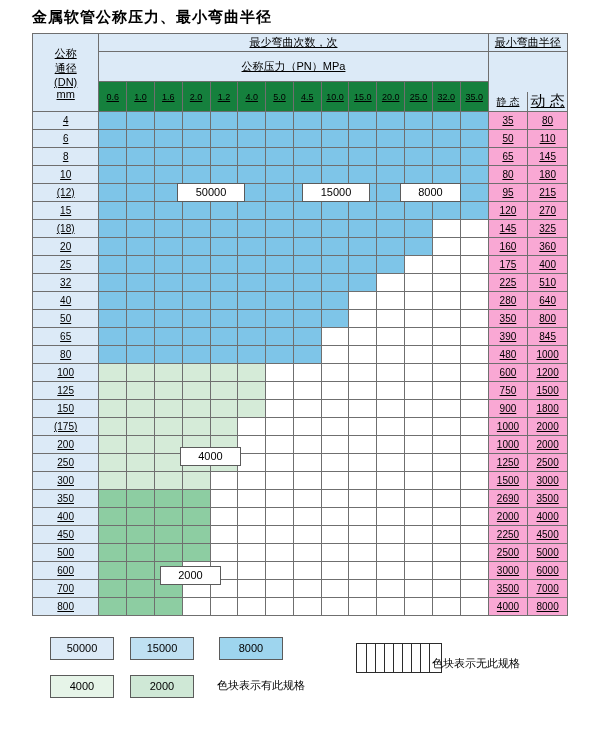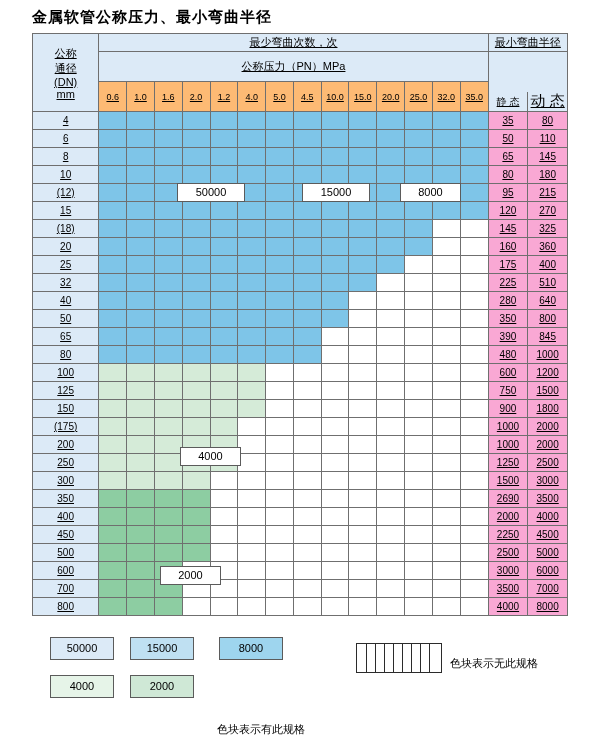--- a/index.html
+++ b/index.html
@@ -33,21 +33,21 @@
   }
   table.main td,table.main th{
     border:1px solid #6f6f6f;
     padding:0;
     text-align:center;
     vertical-align:middle;
     height:17px;
     font-weight:normal;
   }
   .hdr{background:#dceaf7;font-size:11px;}
-  .hdr-small{background:#fdba74;font-size:9px;}
+  .hdr-small{background:#15803d;font-size:9px;}
   .dn-cell{background:#dceaf7;font-size:10px;height:16px;}
   .rad-cell{background:#f9a8d4;font-size:10px;}
   .cell{background:#ffffff;}
   .c-blue{background:#7ec5e8;}
   .c-lgreen{background:#d5ebd8;}
   .c-green{background:#8dcda2;}
   .col-dn{width:62px;}
   .col-p{width:26px;}
   .col-r{width:37px;}
   .overlay{
@@ -708,26 +708,26 @@
       <div class="overlay" style="left: 128px; top: 533px; width: 59px;">2000</div>
     </div>
 </div>
 
 <div class="legend">
   <div class="lg-box sp-blue" style="left:18px;top:0px;">50000</div>
   <div class="lg-box sp-blue2" style="left:98px;top:0px;">15000</div>
   <div class="lg-box sp-blue3" style="left:187px;top:0px;">8000</div>
   <div class="lg-box sp-lgreen" style="left:18px;top:38px;">4000</div>
   <div class="lg-box sp-green" style="left:98px;top:38px;">2000</div>
-  <div class="lg-label" style="left:185px;top:38px;margin-top:44px;">色块表示有此规格</div>
+  <div class="lg-label" style="left:185px;top:38px;">色块表示有此规格</div>
 
   <div class="lg-strip" style="left:324px;top:6px;">
     <i style="left:9px"></i>
       <i style="left:18px"></i>
       <i style="left:27px"></i>
       <i style="left:36px"></i>
     <i style="left:45px"></i>
       <i style="left:54px"></i>
       <i style="left:63px"></i>
       <i style="left:72px"></i>
   </div>
-  <div class="lg-label" style="left:418px;top:16px;">色块表示无此规格</div>
+  <div class="lg-label" style="left:400px;top:16px;">色块表示无此规格</div>
 </div>
 
 </body></html>

